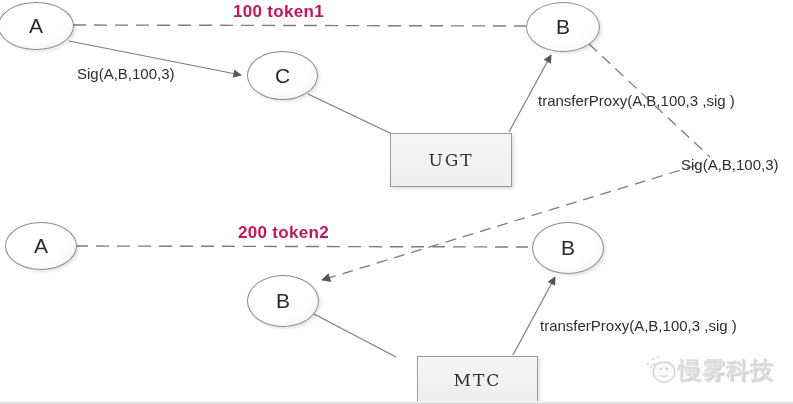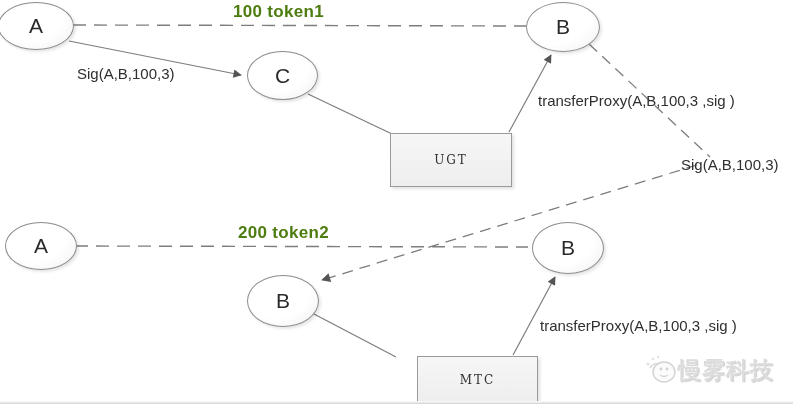--- a/index.html
+++ b/index.html
@@ -20,29 +20,29 @@
     display:flex;align-items:center;justify-content:center;
     font-size:21px;color:#2a2a2a;
   }
   .contract{
     position:absolute;
     border:1px solid #9a9a9a;
     background:linear-gradient(#f6f6f6,#eeeeee);
     box-shadow:2px 2px 3px rgba(0,0,0,0.12);
     display:flex;align-items:center;justify-content:center;
     font-family:"DejaVu Serif", serif;
-    font-size:12px;color:#2f2f2f;letter-spacing:2px;
+    font-size:17px;color:#2f2f2f;letter-spacing:2px;
   }
   .lbl{
     position:absolute;
     color:#2f2f2f;
     font-size:15px;
     white-space:nowrap;
   }
-  .lbl.token{font-size:17px;font-weight:bold;color:#4d7c0f;letter-spacing:0.3px;}
+  .lbl.token{font-size:17px;font-weight:bold;color:#be185d;letter-spacing:0.3px;}
   .watermark{
     position:absolute;left:644px;top:354px;
     display:flex;align-items:center;
     color:#d8d8d8;
   }
   .watermark .wm-text{
     font-size:23px;font-weight:bold;letter-spacing:1px;
     color:#dcdcdc;
     text-shadow:-1px -1px 0 #ffffff, 1px 1px 1px #cccccc;
     white-space:nowrap;

